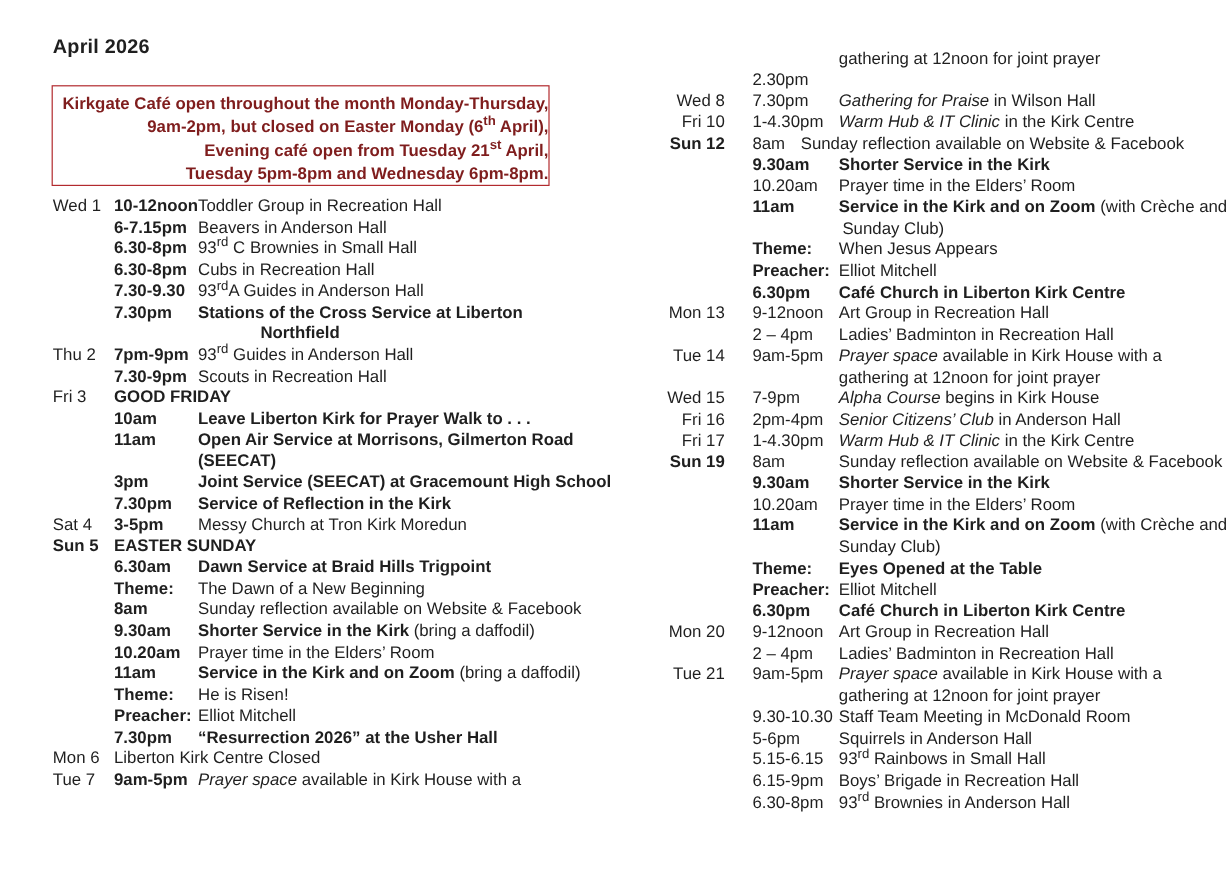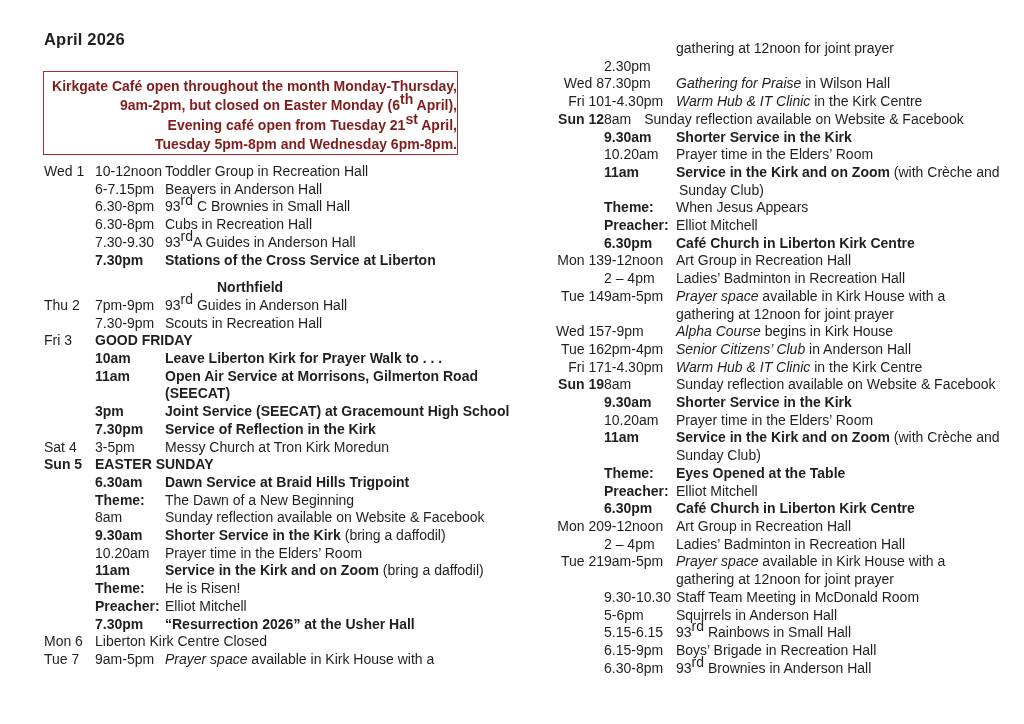--- a/index.html
+++ b/index.html
@@ -9,28 +9,28 @@
   .notice{position:absolute;left:43px;top:71px;width:415px;height:84px;box-sizing:border-box;
           border:1.6px solid #b22a2e;color:#7f1d1d;font-weight:bold;text-align:right;
           font-size:14px;line-height:19.3px;padding-top:5px;}
   .col{position:absolute;font-size:14px;line-height:17.7px;}
   .col-left{left:44px;top:163px;width:476px;}
   .col-right{left:551px;top:40px;width:470px;}
   .row{display:flex;white-space:nowrap;}
   .day{flex:none;}
   .time{flex:none;}
   .col-left .day{width:51px;}
-  .col-left .time{width:70px;}
+  .col-left .time{width:70px;font-weight:bold;}
   .col-right .day{width:53px;text-align:right;}
-  .col-right .time{width:72px;}
+  .col-right .time{width:72px;margin-left:23px;}
   .time.tight{width:auto;padding-right:13px;}
   .desc{flex:none;white-space:nowrap;}
   .b{font-weight:bold;}
   .i{font-style:italic;}
-  sup{font-size:14px;line-height:0;vertical-align:super;}
+  sup{font-size:11px;line-height:0;vertical-align:super;}
 </style>
 </head>
 <body>
 
 <div class="page">
   <div class="title">April 2026</div>
   <div class="notice" id="notice-box">
       <div><span>Kirkgate Café open throughout the month Monday-Thursday,</span></div>
       <div><span>9am-2pm, but closed on Easter Monday (6</span><sup>th</sup><span> April),</span></div>
       <div><span>Evening café open from Tuesday 21</span><sup>st</sup><span> April,</span></div>
@@ -63,21 +63,21 @@
         <span class="desc"><span>93</span><sup>rd</sup><span>A Guides in Anderson Hall</span></span>
       </div>
       <div class="row">
         <span class="day"></span>
         <span class="time b">7.30pm</span>
         <span class="desc"><span class="b">Stations of the Cross Service at Liberton</span></span>
       </div>
       <div class="row">
         <span class="day"></span>
         <span class="time"></span>
-        <span class="desc" style="margin-left: 52px; margin-top: 10px;"><span class="b">Northfield</span></span>
+        <span class="desc" style="margin-left: 52px;"><span class="b">Northfield</span></span>
       </div>
       <div class="row">
         <span class="day">Thu 2</span>
         <span class="time">7pm-9pm</span>
         <span class="desc"><span>93</span><sup>rd</sup><span> Guides in Anderson Hall</span></span>
       </div>
       <div class="row">
         <span class="day"></span>
         <span class="time">7.30-9pm</span>
         <span class="desc"><span>Scouts in Recreation Hall</span></span>
@@ -254,21 +254,21 @@
         <span class="day"></span>
         <span class="time"></span>
         <span class="desc"><span>gathering at 12noon for joint prayer</span></span>
       </div>
       <div class="row">
         <span class="day">Wed 15</span>
         <span class="time">7-9pm</span>
         <span class="desc"><span class="i">Alpha Course</span><span> begins in Kirk House</span></span>
       </div>
       <div class="row">
-        <span class="day">Tue 16</span>
+        <span class="day">Fri 16</span>
         <span class="time">2pm-4pm</span>
         <span class="desc"><span class="i">Senior Citizens’ Club</span><span> in Anderson Hall</span></span>
       </div>
       <div class="row">
         <span class="day">Fri 17</span>
         <span class="time">1-4.30pm</span>
         <span class="desc"><span class="i">Warm Hub &amp; IT Clinic</span><span> in the Kirk Centre</span></span>
       </div>
       <div class="row">
         <span class="day b">Sun 19</span>

